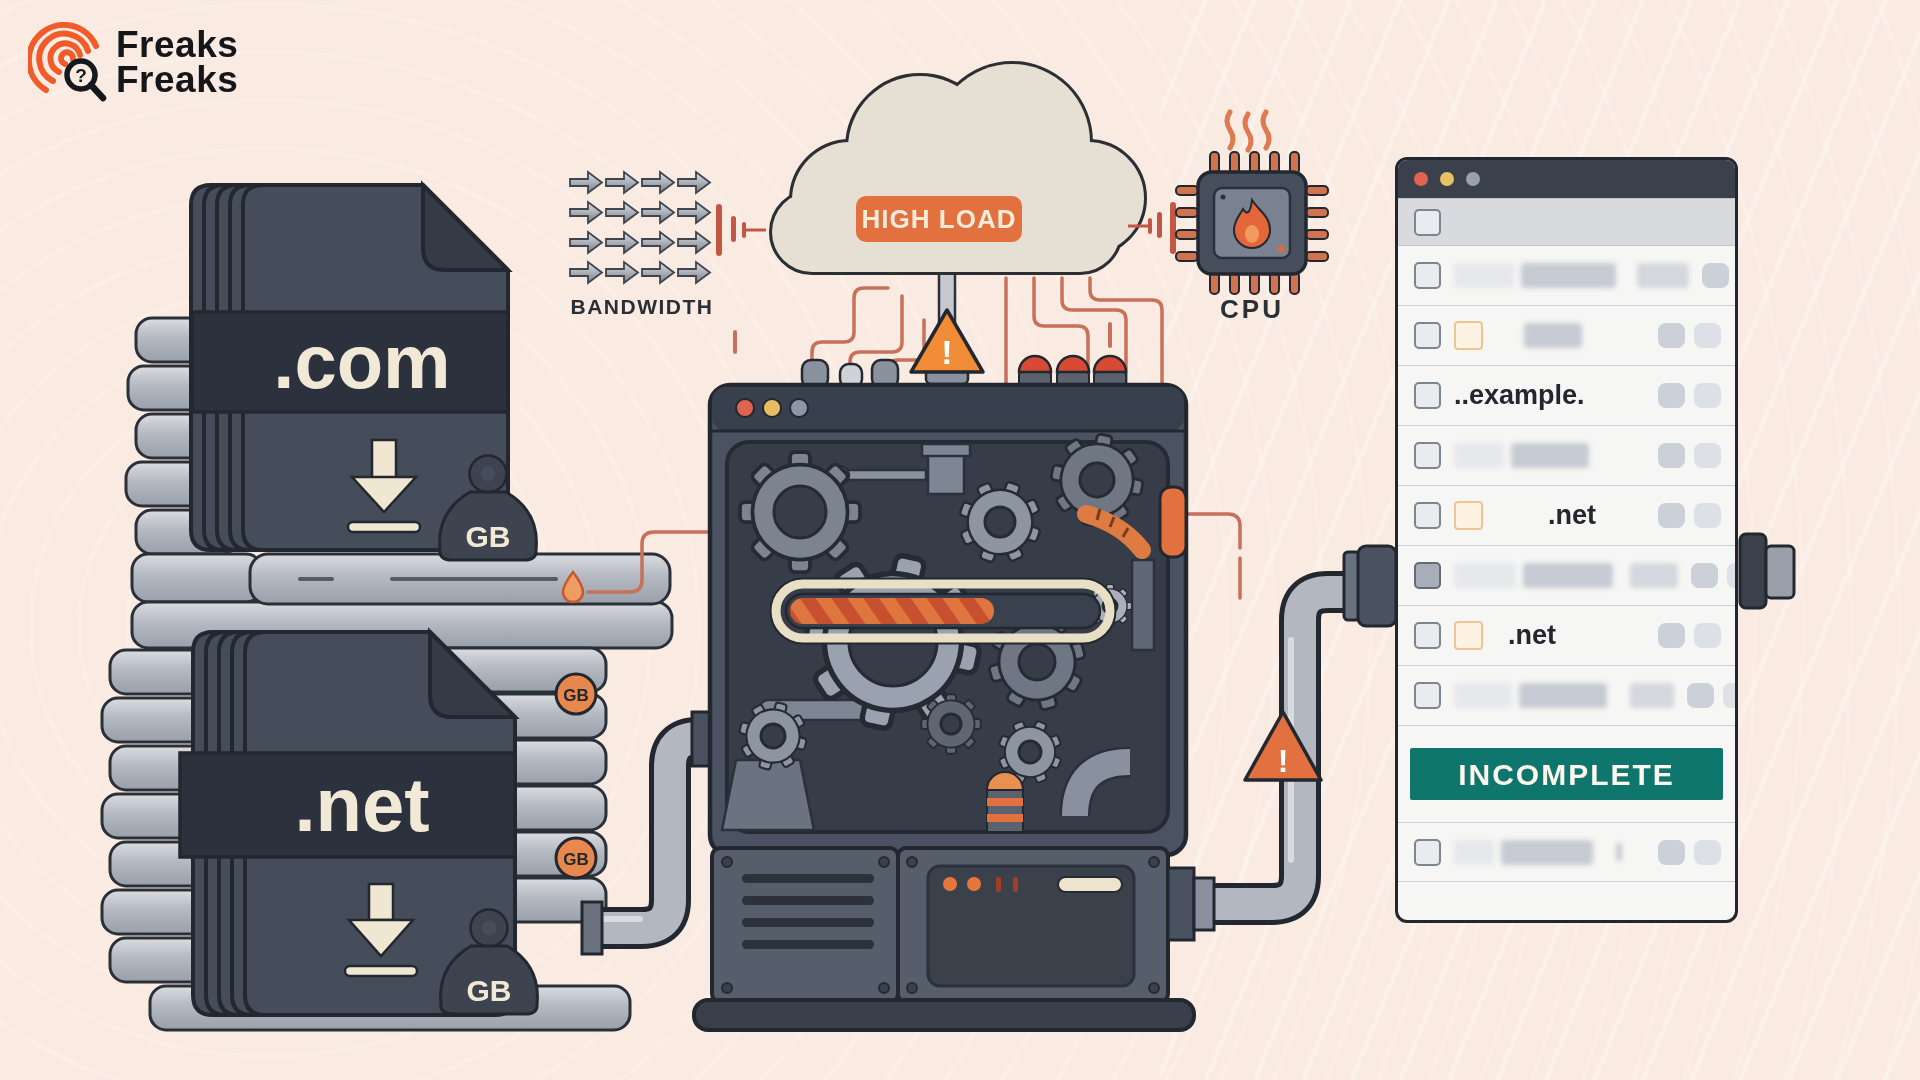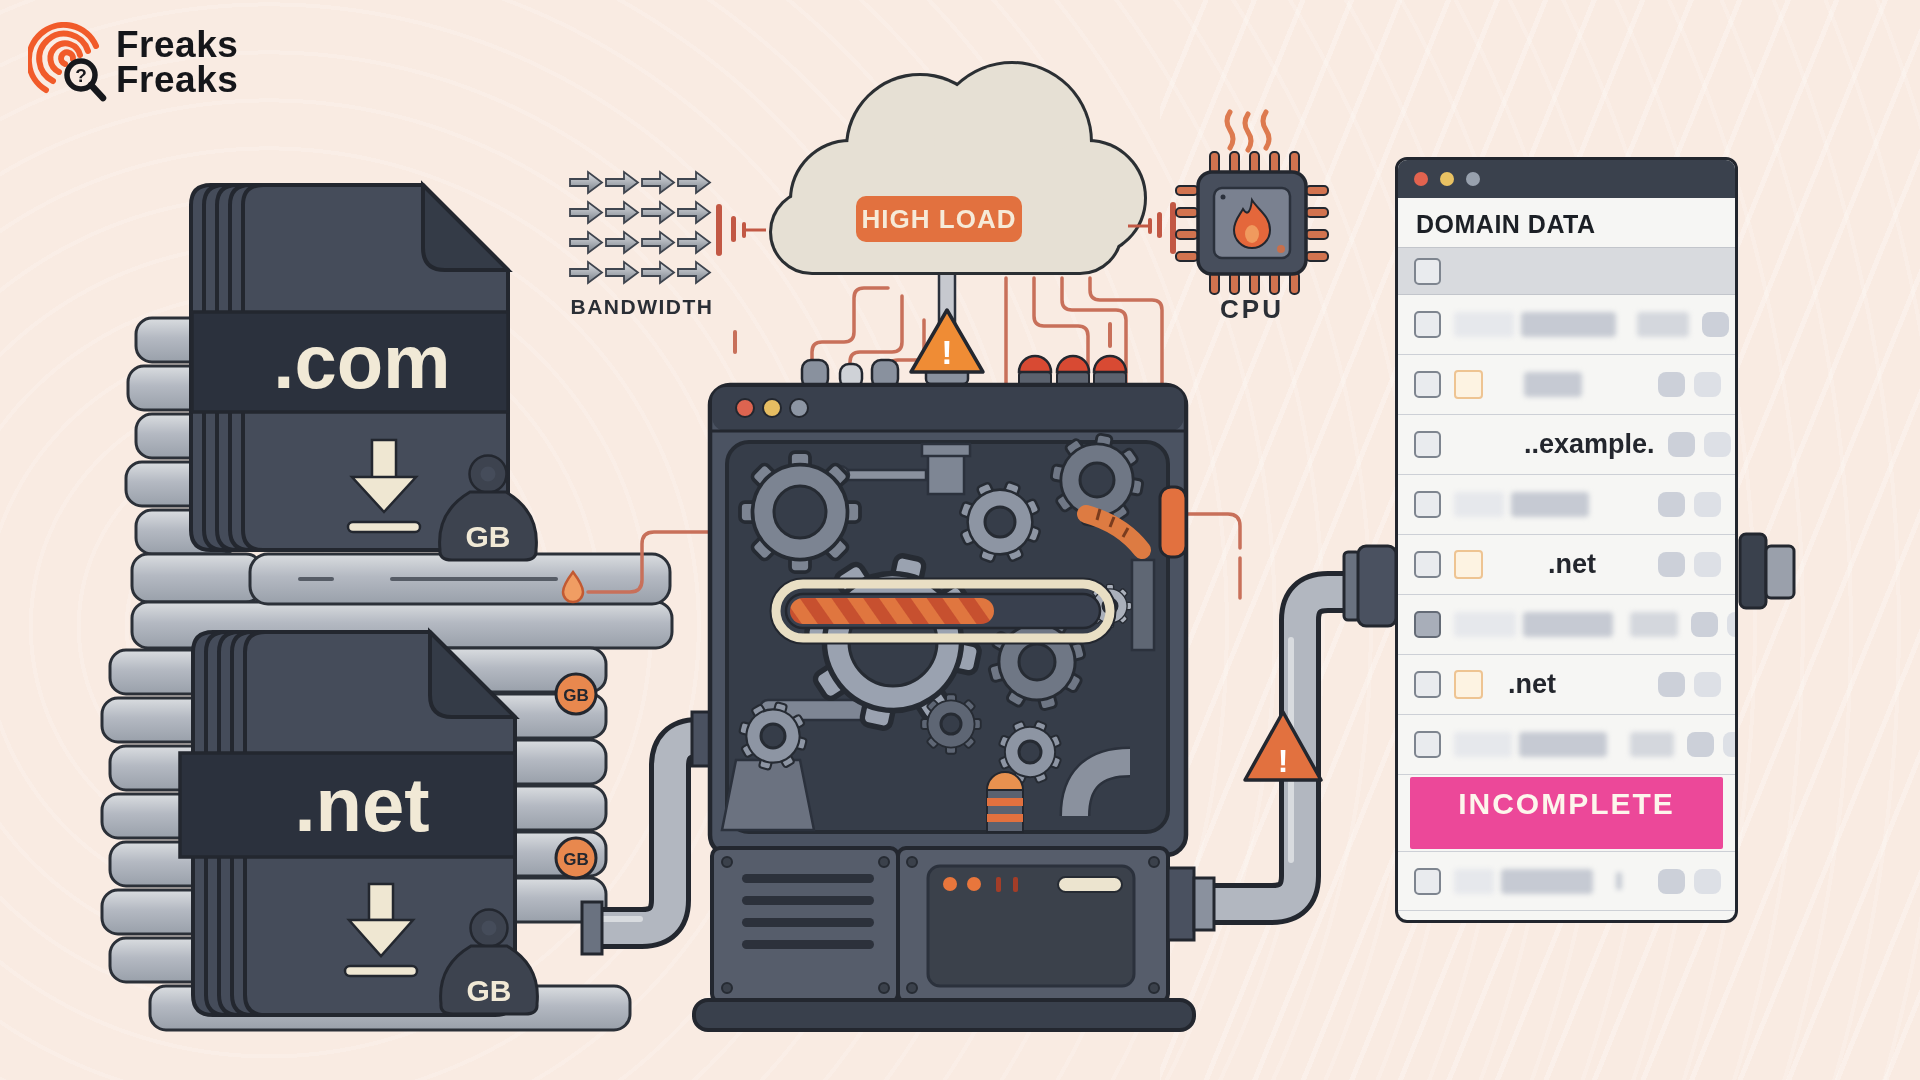--- a/index.html
+++ b/index.html
@@ -31,21 +31,21 @@
   .cb{width:23px;height:23px;border:2px solid #7e858f;background:#e9ebee;border-radius:5px;flex:0 0 auto;}
   .cb-dark{background:#a8aeb9;border-color:#646b76;}
   .ocb{width:25px;height:25px;border:2px solid #eec492;background:#fdf3e2;border-radius:4px;flex:0 0 auto;}
   .bars{display:flex;align-items:center;gap:7px;}
   .bar{height:25px;border-radius:4px;filter:blur(2.5px);}
   .b-light{background:#e6e8ec;} .b-mid{background:#c6cad3;} .b-med{background:#d4d7dd;}
   .rowtext{font-size:27px;font-weight:700;color:#23262d;}
   .pills{margin-left:auto;display:flex;gap:9px;}
   .pill{width:27px;height:25px;border-radius:8px;background:#ccd0d9;}
   .pill2{background:#dde0e6;}
-  .banner{margin:2px 12px;height:72px;background:#ec4899;color:#fdf6ec;font-size:30px;
+  .banner{margin:22px 12px;height:52px;background:#0f766e;color:#fdf6ec;font-size:30px;
     font-weight:700;letter-spacing:2px;text-align:center;line-height:54px;border-radius:2px;}
 </style>
 </head>
 <body>
 
 <div class="abs waves-arcs"></div>
 <div class="abs waves-diag"></div>
 
 <svg class="abs" style="left:0;top:0" width="1920" height="1080" viewBox="0 0 1920 1080">
   <defs>
@@ -428,21 +428,20 @@
     <div>Freaks</div>
   </div>
 </div>
 
 <div class="abs panel">
   <div class="ptitlebar">
     <span class="dot" style="background:#e2634f"></span>
     <span class="dot" style="background:#e9c263"></span>
     <span class="dot" style="background:#98a1ae"></span>
   </div>
-  <div class="ptitle">DOMAIN DATA</div>
   <div class="phead">
     <span class="cb"></span>
   </div>
 
   <div class="prow">
     <span class="cb"></span>
     <span class="bars">
       <span class="bar b-light" style="width:60px"></span>
         <span class="bar b-mid" style="width:95px"></span>
       <span class="bar b-med" style="width:52px;margin-left:14px"></span>
@@ -459,21 +458,21 @@
       <span class="bar b-mid" style="width:58px;margin-left:28px"></span>
     </span>
     <span class="pills">
         <span class="pill"></span>
         <span class="pill pill2"></span>
       </span>
   </div>
 
   <div class="prow">
     <span class="cb"></span>
-    <span class="rowtext" style="margin-left:70px">..example.</span>
+    <span class="rowtext" style="">..example.</span>
     <span class="pills">
         <span class="pill"></span>
         <span class="pill pill2"></span>
       </span>
   </div>
 
   <div class="prow">
     <span class="cb"></span>
     <span class="bars">
       <span class="bar b-light" style="width:50px"></span>

